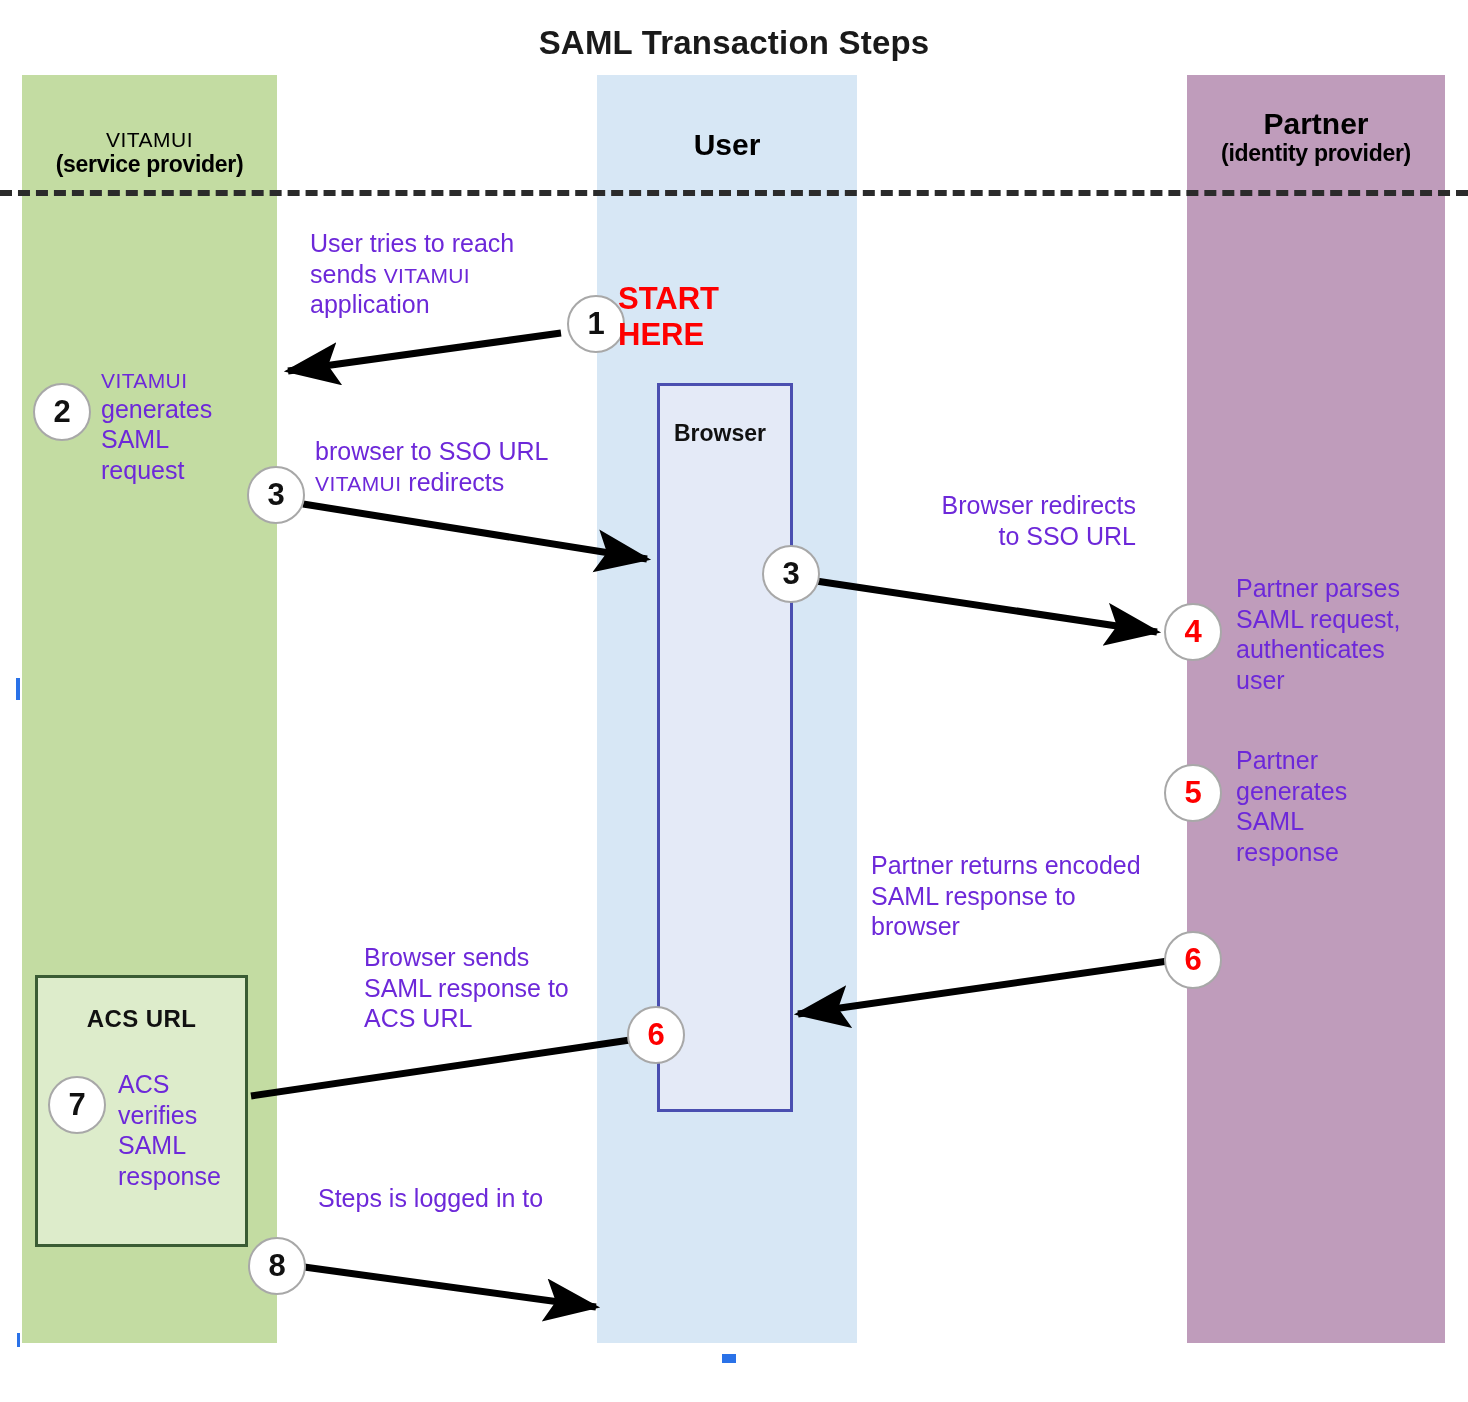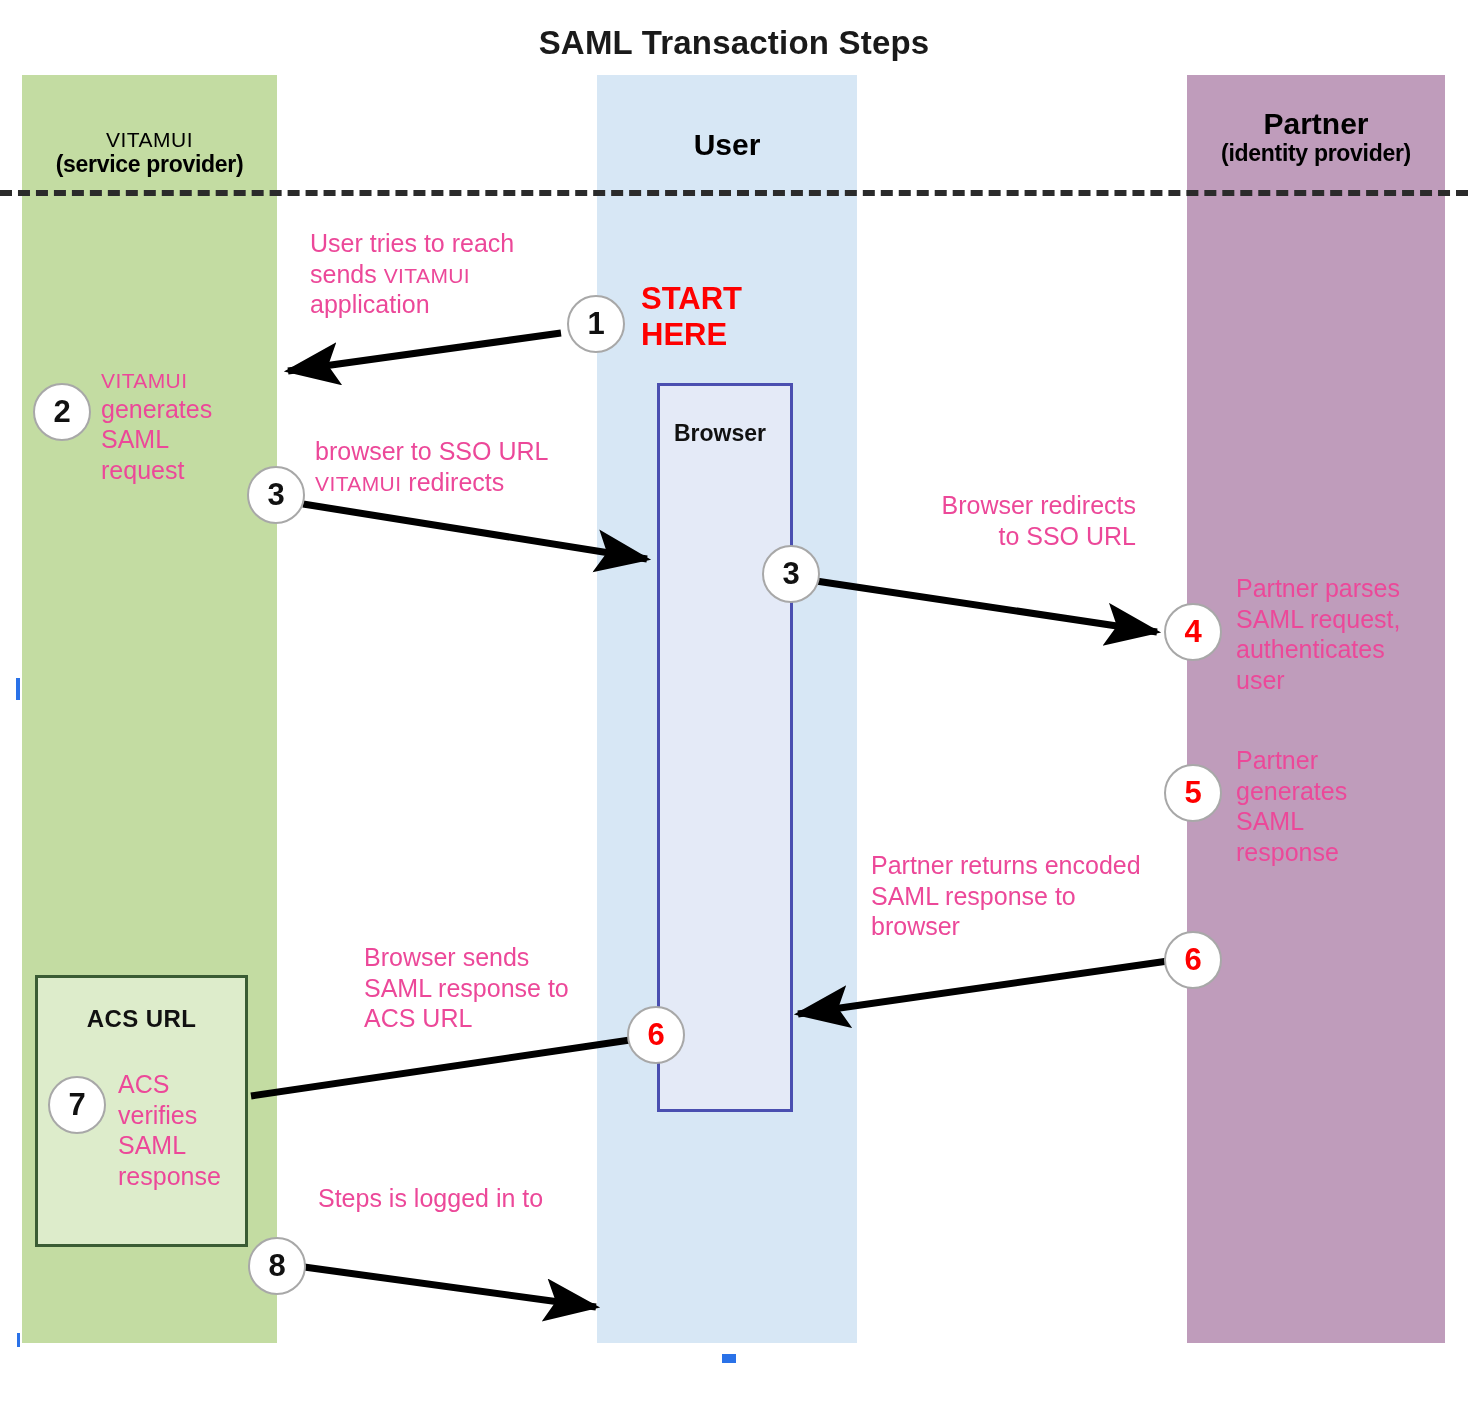--- a/index.html
+++ b/index.html
@@ -132,21 +132,21 @@
     font-weight: bold;
     color: #111111;
     z-index: 6;
   }
   .step.red { color: #fe0000; }
 
   
   .caption {
     position: absolute;
     font-size: 25px;
-    color: #ec4899;
+    color: #6d28d9;
     line-height: 1.22;
     z-index: 5;
   }
   .caption .vit {
     font-size: 21px;
     letter-spacing: 0.4px;
   }
   .caption.right { text-align: right; }
 
   .start-here {
@@ -233,21 +233,21 @@
 
     <line x1="304" y1="1267" x2="596" y2="1307" stroke="#000000" stroke-width="7" marker-end="url(#ah)"></line>
   </svg>
 
   <div class="caption" style="left:310px; top:228px; width:260px;">
     <div>User tries to reach</div>
     <div><span>sends </span><span class="vit">VITAMUI</span></div>
     <div>application</div>
   </div>
   <div class="step" style="left: 567px; top: 295px; color: rgb(17, 17, 17);">1</div>
-  <div class="start-here" style="left:641px; top:281px;">
+  <div class="start-here" style="left:618px; top:281px;">
     <div>START</div>
     <div>HERE</div>
   </div>
 
   <div class="step red" style="left:33px; top:383px; color:#111111;">2</div>
   <div class="caption" style="left:101px; top:368px; width:160px;">
     <div class="vit">VITAMUI</div>
     <div>generates</div>
     <div>SAML</div>
     <div>request</div>

